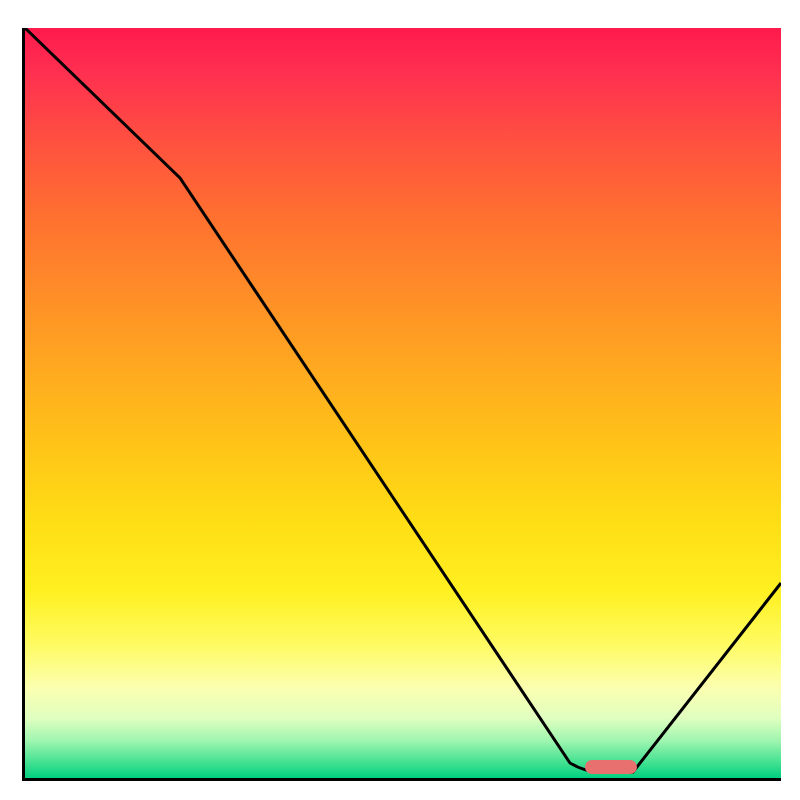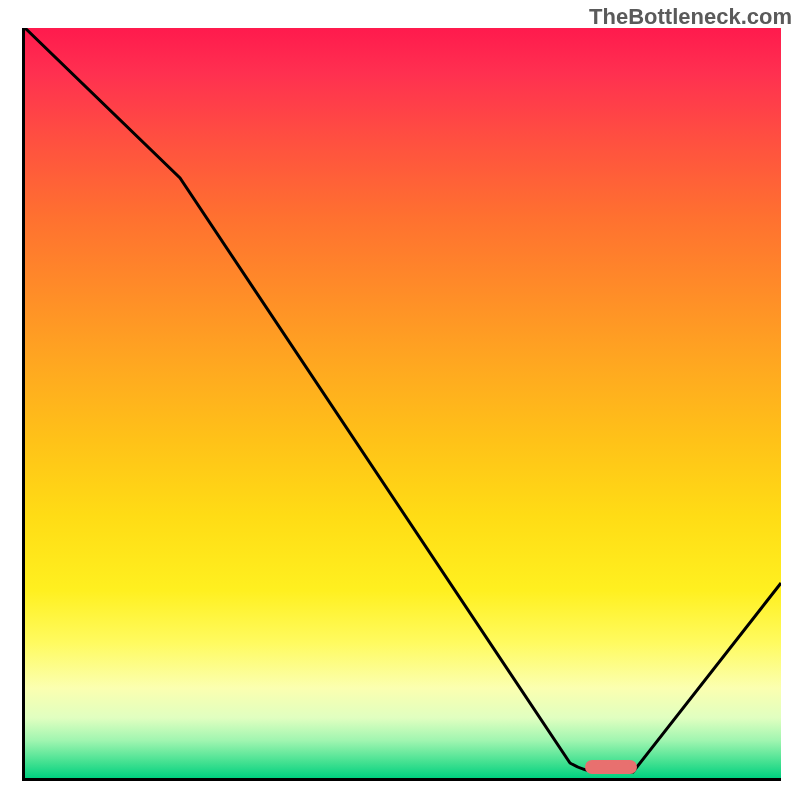--- a/index.html
+++ b/index.html
@@ -69,21 +69,20 @@
     position: absolute;
     background: #e8706f;
     border-radius: 8px;
     height: 14px;
   }
 </style>
 </head>
 <body>
 
 <div class="container">
-  <div class="watermark">TheBottleneck.com</div>
 
   <div class="plot-area">
     <div class="gradient-bg"></div>
 
     <svg class="curve-svg" viewBox="0 0 756 750" preserveAspectRatio="none">
       <path d="M 0 0
                L 155 150
                L 545 735
                Q 560 744 575 744
                L 608 744

